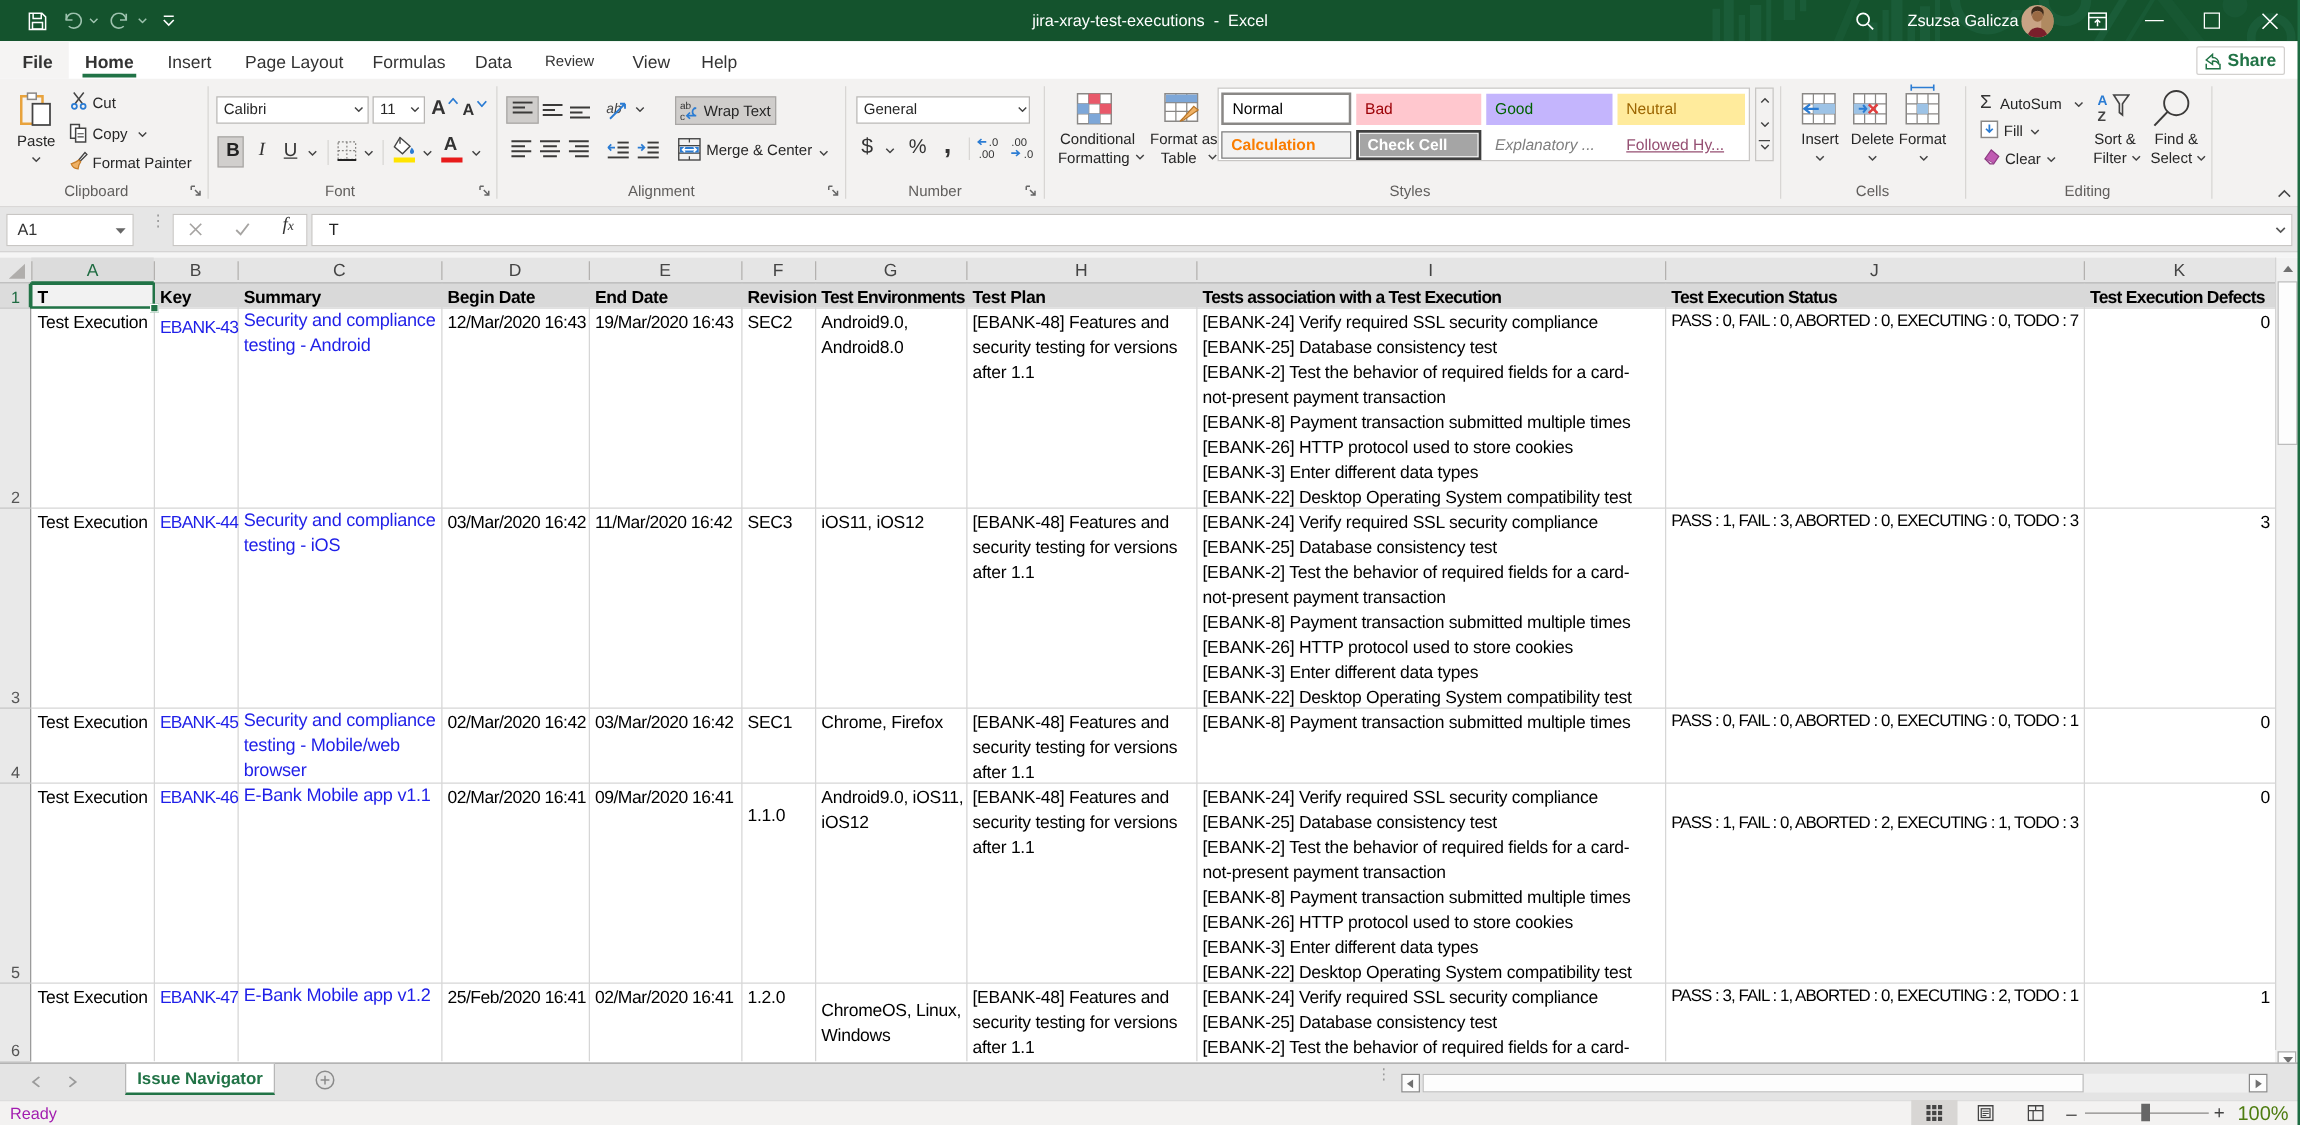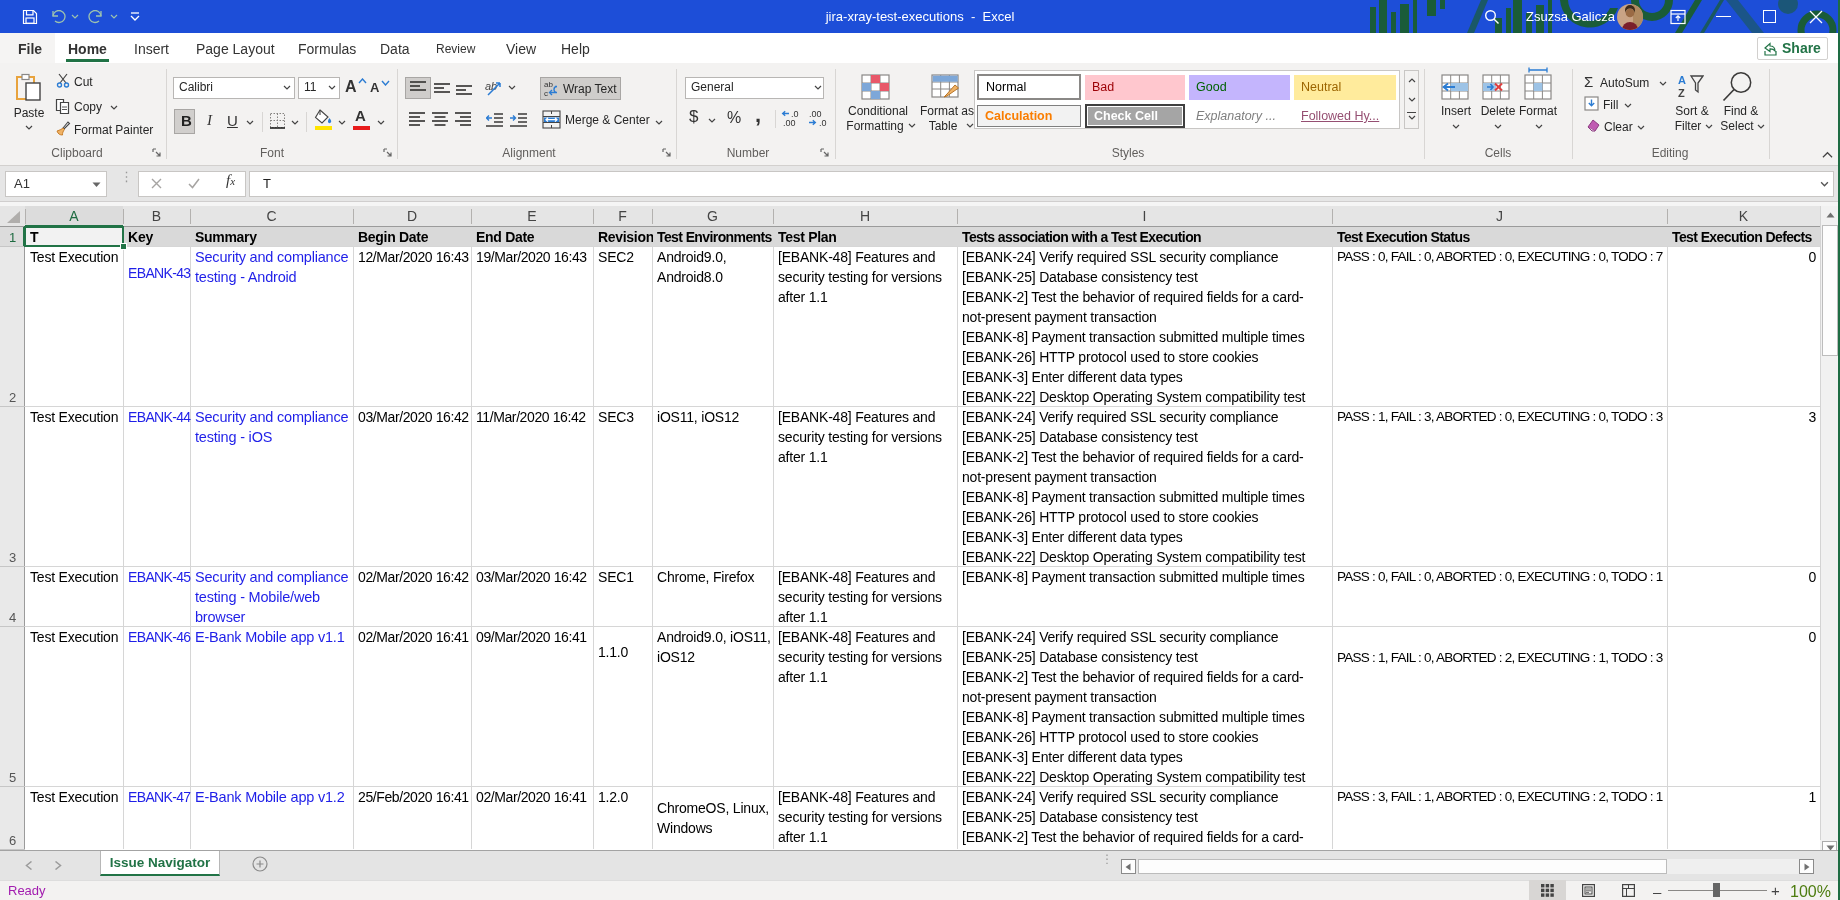--- a/index.html
+++ b/index.html
@@ -14,21 +14,21 @@
 .colhdr{position:absolute;top:206px;height:21px;font-size:14px;color:#444;text-align:center;line-height:20px;}
 .rowhdr{position:absolute;left:0;width:25px;font-size:13px;color:#555;text-align:center;}
 .ribsep{position:absolute;top:69px;height:90px;width:1px;background:#d8d6d4;}
 .griplabel{position:absolute;top:146px;font-size:12px;color:#605e5c;text-align:center;}
 .launcher{position:absolute;top:148px;width:11px;height:11px;}
 .rbtxt{font-size:12px;color:#262626;}
 .stylecell{position:absolute;font-size:12.5px;line-height:24px;padding-left:7px;overflow:hidden;}
 </style></head>
 <body>
 
-<div class="abs" style="left:0;top:0;width:1840px;height:33px;background:#1d4ed8;overflow:hidden;">
+<div class="abs" style="left:0;top:0;width:1840px;height:33px;background:#14532d;overflow:hidden;">
 <svg class="abs" style="left:1355px;top:0" width="485" height="33" viewBox="0 0 485 33">
 <g fill="#1a5c38">
 <rect x="15" y="7" width="6" height="26"></rect>
         <rect x="24" y="0" width="8" height="33"></rect>
         <rect x="36" y="12" width="5" height="21"></rect>
         <rect x="45" y="4" width="9" height="29"></rect>
         <rect x="58" y="0" width="4" height="33"></rect>
 <rect x="72" y="0" width="9" height="16"></rect>
         <rect x="85" y="0" width="5" height="9"></rect>
 <path d="M112 33 l14 -33 h7 l-14 33 z" opacity="0.7"></path>
@@ -524,21 +524,21 @@
 <div class="cell bcell" style="left:190px;top:228px;width:164px;height:18px;line-height:18px;letter-spacing:-0.3px;">Summary</div>
 <div class="cell bcell" style="left:353px;top:228px;width:119px;height:18px;line-height:18px;letter-spacing:-0.3px;">Begin Date</div>
 <div class="cell bcell" style="left:471px;top:228px;width:123px;height:18px;line-height:18px;letter-spacing:-0.3px;">End Date</div>
 <div class="cell bcell" style="left:593px;top:228px;width:60px;height:18px;line-height:18px;letter-spacing:-0.3px;">Revision</div>
 <div class="cell bcell" style="left:652px;top:228px;width:122px;height:18px;line-height:18px;letter-spacing:-0.6px;">Test Environments</div>
 <div class="cell bcell" style="left:773px;top:228px;width:185px;height:18px;line-height:18px;letter-spacing:-0.3px;">Test Plan</div>
 <div class="cell bcell" style="left:957px;top:228px;width:376px;height:18px;line-height:18px;letter-spacing:-0.6px;">Tests association with a Test Execution</div>
 <div class="cell bcell" style="left:1332px;top:228px;width:336px;height:18px;line-height:18px;letter-spacing:-0.6px;">Test Execution Status</div>
 <div class="cell bcell" style="left:1667px;top:228px;width:154px;height:18px;line-height:18px;letter-spacing:-0.6px;">Test Execution Defects</div>
 <div class="cell " style="left:25px;top:247px;width:99px;height:159px;">Test Execution</div>
-<div class="cell blue" style="left:123px;top:247px;width:68px;height:159px;letter-spacing:-0.65px;padding:16px 2px 0 5px;">EBANK-43</div>
+<div class="cell blue" style="left:123px;top:247px;width:68px;height:159px;letter-spacing:-0.65px;padding:4px 2px 0 5px;">EBANK-43</div>
 <div class="cell blue" style="left:190px;top:247px;width:164px;height:159px;font-size:14.5px;">Security and compliance
 testing - Android</div>
 <div class="cell " style="left:353px;top:247px;width:119px;height:159px;letter-spacing:-0.4px;">12/Mar/2020 16:43</div>
 <div class="cell " style="left:471px;top:247px;width:123px;height:159px;letter-spacing:-0.4px;">19/Mar/2020 16:43</div>
 <div class="cell " style="left:593px;top:247px;width:60px;height:159px;">SEC2</div>
 <div class="cell " style="left:652px;top:247px;width:122px;height:159px;">Android9.0,
 Android8.0</div>
 <div class="cell " style="left:773px;top:247px;width:185px;height:159px;">[EBANK-48] Features and
 security testing for versions
 after 1.1</div>

